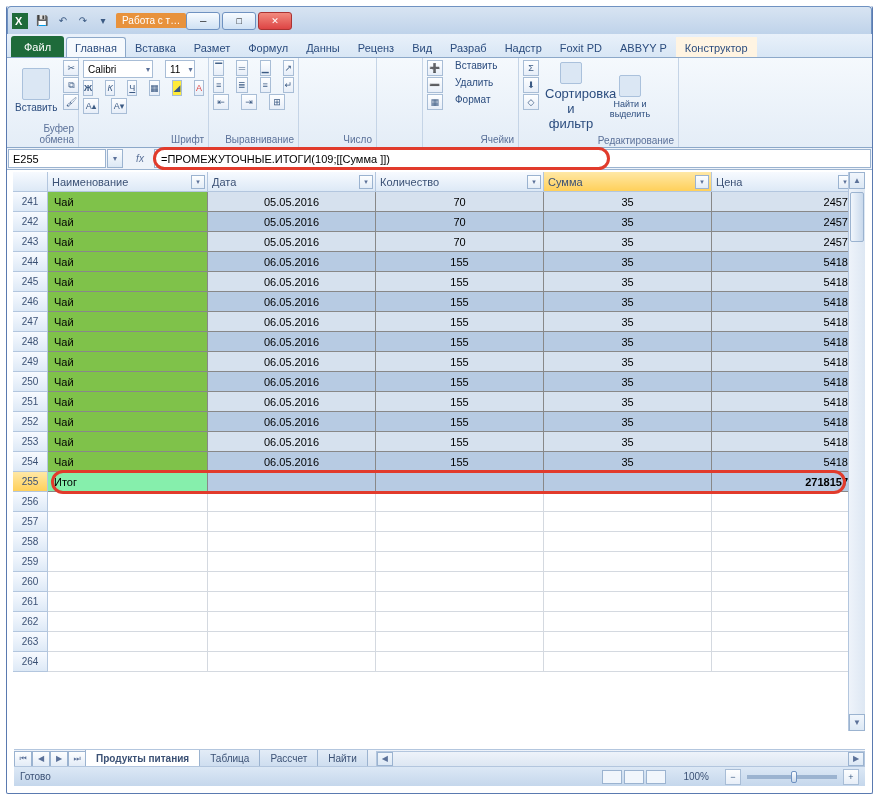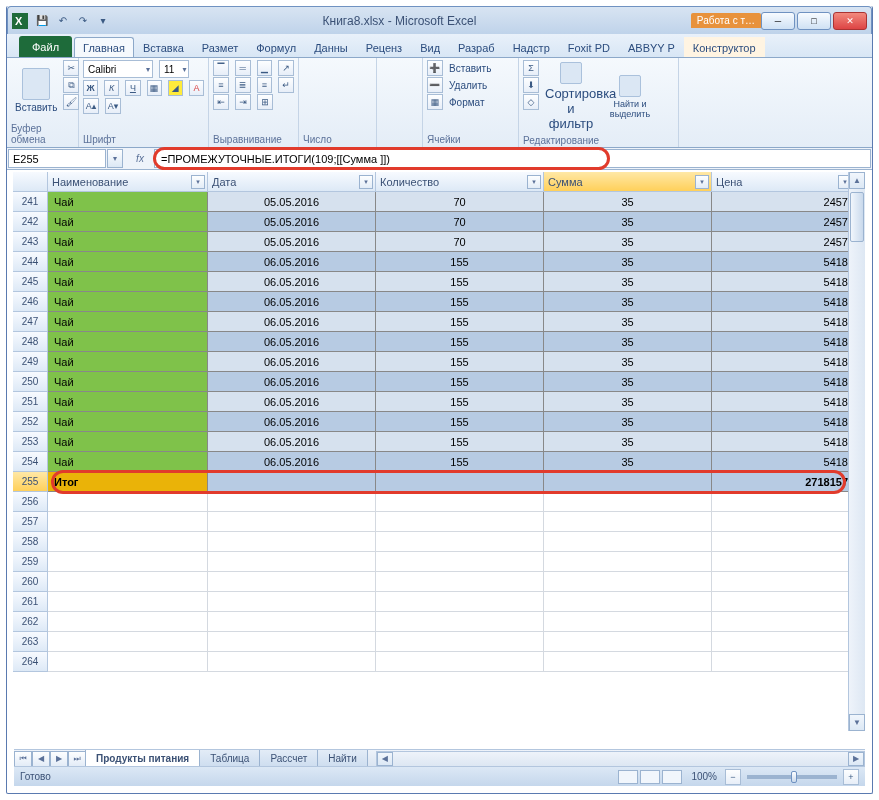--- a/index.html
+++ b/index.html
@@ -10,33 +10,33 @@
 .titlebar { height: 28px; background: linear-gradient(#d8e4f2, #bfd3ea); display: flex; align-items: center; padding: 0 4px; border-radius: 4px 4px 0 0; border: 1px solid #6f92c1; border-bottom: none; }
 .titlebar .qa { display: flex; gap: 2px; align-items: center; margin-left: 2px; }
 .titlebar .qa .qa-btn { width: 18px; height: 18px; display: flex; align-items: center; justify-content: center; font-size: 10px; color: #3b5a83; }
 .titlebar .excel-logo { width: 16px; height: 16px; margin-right: 4px; }
 .titlebar .title { flex: 1; text-align: center; font-size: 12px; color: #3b5175; }
 .titlebar .tab-context { background: #e8923c; color: #fff; font-size: 10px; padding: 2px 6px; border-radius: 2px 2px 0 0; margin-left: 4px; }
 .titlebar .win-controls { display: flex; gap: 2px; }
 .titlebar .win-btn { width: 34px; height: 18px; border: 1px solid #6f92c1; border-radius: 3px; display: flex; align-items: center; justify-content: center; font-size: 9px; background: linear-gradient(#f7fbff,#cfe1f4); }
 .titlebar .win-btn.close { background: linear-gradient(#f28a7e,#d44); color: #fff; border-color: #a33; }
 
-.ribbon-tabs { height: 24px; background: linear-gradient(#e9f1fa,#d8e6f5); display: flex; align-items: flex-end; padding: 0 12px; border-bottom: 1px solid #8ca8c9; }
+.ribbon-tabs { height: 24px; background: linear-gradient(#e9f1fa,#d8e6f5); display: flex; align-items: flex-end; padding: 0 4px; border-bottom: 1px solid #8ca8c9; }
 .ribbon-tab { font-size: 11px; color: #2b4c7e; padding: 4px 8px 3px; cursor: pointer; border: 1px solid transparent; border-bottom: none; }
 .ribbon-tab.file { background: #1e6b3a; color: #fff; border-radius: 3px 3px 0 0; padding: 4px 12px; margin-right: 2px; }
 .ribbon-tab.active { background: #f5f9fd; border-color: #8ca8c9; border-radius: 3px 3px 0 0; }
 .ribbon-tab.ctx { background: #fff4e2; }
 
 .ribbon { height: 90px; background: linear-gradient(#f5f9fd,#e4edf7); border-bottom: 1px solid #8ca8c9; display: flex; font-size: 10px; }
 .ribbon-group { border-right: 1px solid #c5d4e6; padding: 2px 4px; display: flex; flex-direction: column; }
-.ribbon-group .label { color: #5b7199; text-align: left; font-size: 10px; margin-top: auto; padding-top: 2px; }
+.ribbon-group .label { color: #5b7199; text-align: right; font-size: 10px; margin-top: auto; padding-top: 2px; }
 .ribbon-group .controls { display: flex; gap: 2px; flex: 1; }
 .rbtn { display: flex; flex-direction: column; align-items: center; justify-content: center; padding: 2px 4px; color: #2b4c7e; gap: 2px; }
 .rbtn .ico { width: 22px; height: 22px; background: #dbe7f4; border: 1px solid #aac1dc; border-radius: 2px; }
-.ribbon-group .row { display: flex; gap: 6px; align-items: center; }
+.ribbon-group .row { display: flex; gap: 12px; align-items: flex-start; }
 .ribbon-group .stack { display: flex; flex-direction: column; gap: 1px; }
 .combo { border: 1px solid #a8bdd6; background: #fff; font-size: 10px; height: 18px; display: flex; align-items: center; padding: 0 14px 0 4px; position: relative; min-width: 48px; }
 .combo::after { content: "▾"; position: absolute; right: 2px; font-size: 8px; color: #5b7199; }
 .mini-btn { width: 16px; height: 16px; border: 1px solid #a8bdd6; background: linear-gradient(#fdfeff,#e7eef8); display: flex; align-items: center; justify-content: center; font-size: 9px; color: #3b5a83; }
 
 .formula-row { height: 22px; display: flex; align-items: stretch; border-bottom: 1px solid #9bb3d0; background: #eef3fa; }
 .name-box { width: 98px; border: 1px solid #9bb3d0; background: #fff; font-size: 11px; display: flex; align-items: center; padding: 0 4px; margin: 1px; }
 .name-drop { width: 16px; background: linear-gradient(#fdfeff,#dce8f5); border: 1px solid #9bb3d0; margin: 1px 4px 1px 0; display: flex; align-items: center; justify-content: center; font-size: 8px; color: #5b7199; }
 .fx-btns { display: flex; align-items: center; gap: 2px; padding: 0 4px; }
 .fx-btn { width: 18px; height: 18px; display: flex; align-items: center; justify-content: center; font-size: 10px; color: #5b7199; font-style: italic; }
@@ -85,21 +85,20 @@
     <svg class="excel-logo" viewBox="0 0 16 16">
         <rect width="16" height="16" fill="#1e6b3a"></rect>
         <text x="3" y="12" fill="#fff" font-size="11" font-weight="bold">X</text>
       </svg>
     <div class="qa">
       <div class="qa-btn">💾</div>
       <div class="qa-btn">↶</div>
       <div class="qa-btn">↷</div>
       <div class="qa-btn">▾</div>
     </div>
-    <div class="title">Книга8.xlsx - Microsoft Excel</div>
     <div class="tab-context">Работа с т…</div>
     <div class="win-controls">
       <div class="win-btn">─</div>
       <div class="win-btn">□</div>
       <div class="win-btn close">✕</div>
     </div>
   </div>
 
   <div class="ribbon-tabs">
     <div class="ribbon-tab file">Файл</div>
@@ -312,21 +311,21 @@
         <div class="cell num" style="background:#d6e1ee">155</div>
         <div class="cell num" style="background:#d6e1ee">35</div>
         <div class="cell sum" style="background:#d6e1ee">5418</div>
         <div class="rowhdr">254</div>
         <div class="cell name " style="background:#7fc24a">Чай</div>
         <div class="cell num" style="background:#b7cbe3">06.05.2016</div>
         <div class="cell num" style="background:#b7cbe3">155</div>
         <div class="cell num" style="background:#b7cbe3">35</div>
         <div class="cell sum" style="background:#b7cbe3">5418</div>
         <div class="rowhdr sel">255</div>
-        <div class="cell name" style="background:#eab308;font-weight:bold">Итог</div>
+        <div class="cell name" style="background:#86efac;font-weight:normal">Итог</div>
         <div class="cell" style="background:#b7cbe3"></div>
         <div class="cell" style="background:#b7cbe3"></div>
         <div class="cell" style="background:#b7cbe3"></div>
         <div class="cell sum" style="background:#b7cbe3;font-weight:bold">2718157</div>
         <div class="rowhdr">256</div>
         <div class="cell" style="border-color:#d4d9e0"></div>
         <div class="cell" style="border-color:#d4d9e0"></div>
         <div class="cell" style="border-color:#d4d9e0"></div>
         <div class="cell" style="border-color:#d4d9e0"></div>
         <div class="cell" style="border-color:#d4d9e0"></div>
@@ -406,20 +405,20 @@
       <div class="arr r">▶</div>
     </div>
   </div>
 
   <div class="statusbar">
     <span>Готово</span>
     <div class="spacer"></div>
     <div class="view-btn"></div>
     <div class="view-btn"></div>
     <div class="view-btn"></div>
-    <span style="margin:0 8px">100%</span>
+    <span style="margin:0 16px">100%</span>
     <div class="mini-btn">−</div>
     <div class="zoom-slider">
         <div class="t"></div>
       </div>
     <div class="mini-btn">+</div>
   </div>
 </div>
 
 </body></html>

